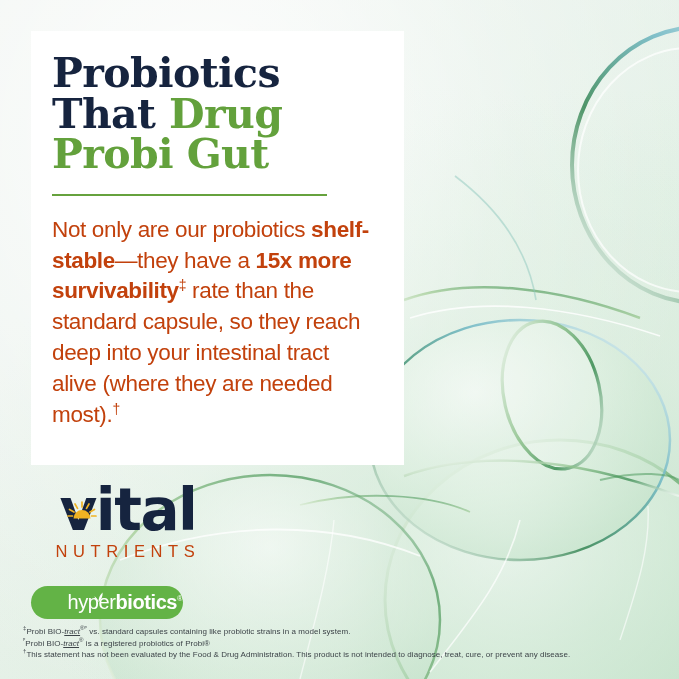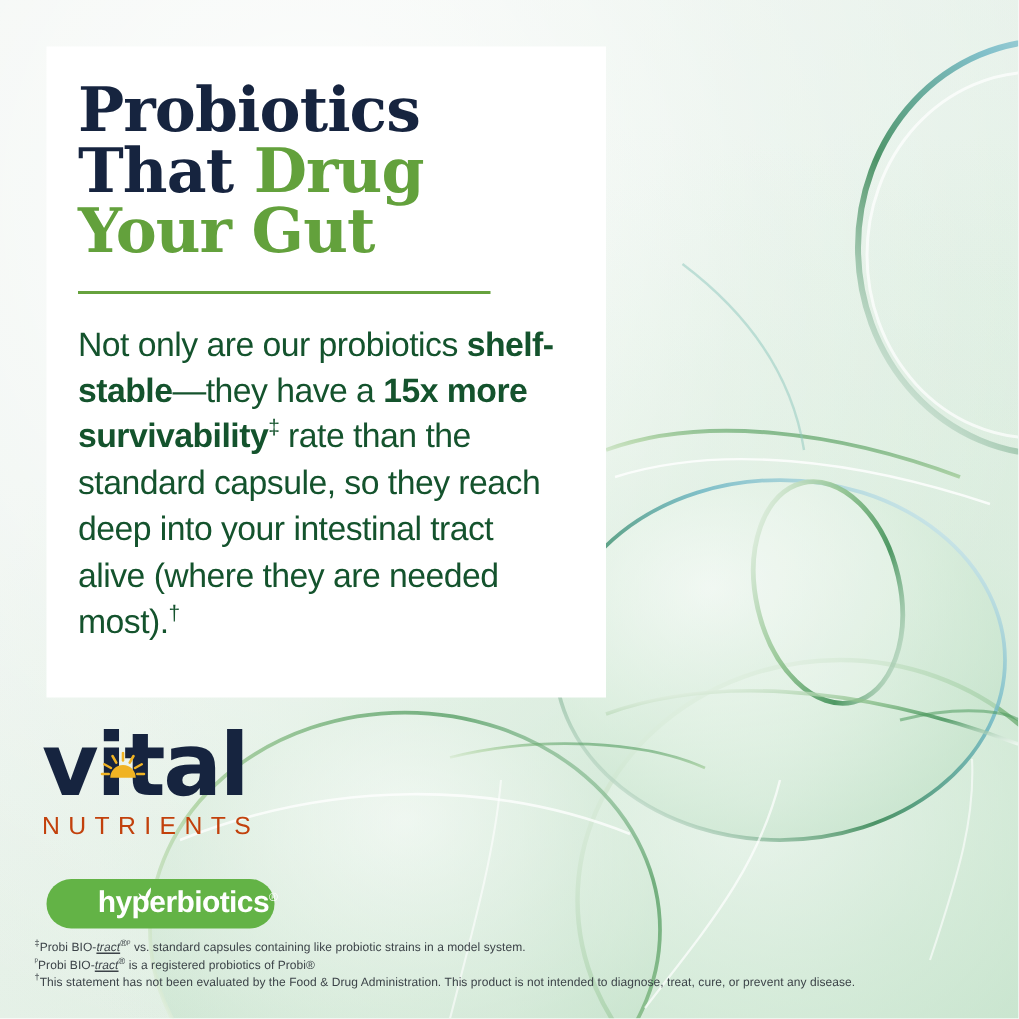--- a/index.html
+++ b/index.html
@@ -72,35 +72,36 @@
     border: 0;
   }
 
   .body-copy {
     margin: 19px 0 0 0;
     font-family: "Liberation Sans", sans-serif;
     font-weight: 400;
     font-size: 22.5px;
     line-height: 1.37;
     letter-spacing: -0.35px;
-    color: #14532d;
+    color: #c2410c;
   }
   .body-copy b { font-weight: 700; }
   .body-copy sup {
     font-size: 0.62em;
     vertical-align: super;
     line-height: 0;
   }
 
   
   .brand-logo {
     position: absolute;
     left: 28px;
     top: 481px;
     width: 200px;
+    text-align: center;
   }
   .logo-wordmark {
     position: relative;
     font-family: "DejaVu Sans", "Liberation Sans", sans-serif;
     font-weight: 700;
     font-size: 58px;
     line-height: 1;
     letter-spacing: -1.5px;
     color: #16243f;
     height: 60px;
@@ -135,21 +136,21 @@
     justify-content: center;
   }
   .hb-text {
     position: relative;
     font-family: "Liberation Sans", sans-serif;
     font-size: 20px;
     color: #ffffff;
     letter-spacing: -0.4px;
     white-space: nowrap;
   }
-  .hb-text .hb-light { font-weight: 700; margin-left: 36px; }
+  .hb-text .hb-light { font-weight: 400; margin-left: 36px; }
   .hb-text .hb-bold  { font-weight: 700; }
   .hb-text .hb-reg {
     font-size: 8px;
     vertical-align: super;
     line-height: 0;
   }
   .hb-leaf {
     position: absolute;
     left: 62px;
     top: -7px;
@@ -245,21 +246,21 @@
       <path d="M620 640 C 640 580, 650 545, 648 506" fill="none" stroke="#ffffff" stroke-opacity="0.6" stroke-width="1.4"></path>
       <path d="M455 176 C 500 210, 528 250, 536 300" fill="none" stroke="#8ec7bd" stroke-opacity="0.5" stroke-width="1.6"></path>
     </svg>
   </div>
 
   <div class="card">
 
     <h1 class="headline">
       <span>Probiotics</span><br>
       <span>That </span><span class="hl-green">Drug</span><br>
-      <span class="hl-green">Your Gut</span>
+      <span class="hl-green">Probi Gut</span>
     </h1>
 
     <hr class="divider">
 
     <p class="body-copy">
       <span>Not only are our probiotics </span><b>shelf-stable</b><span>—they have a </span><b>15x more survivability</b><sup>‡</sup><span> rate than the standard capsule, so they reach deep into your intestinal tract alive (where they are needed most).</span><sup>†</sup>
     </p>
   </div>
 
   <div class="brand-logo">

